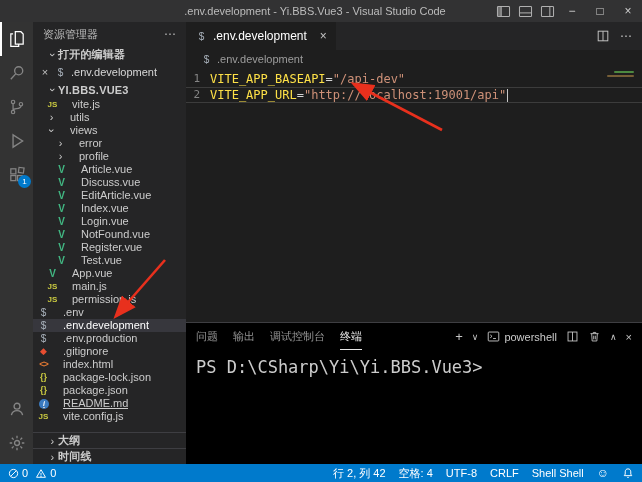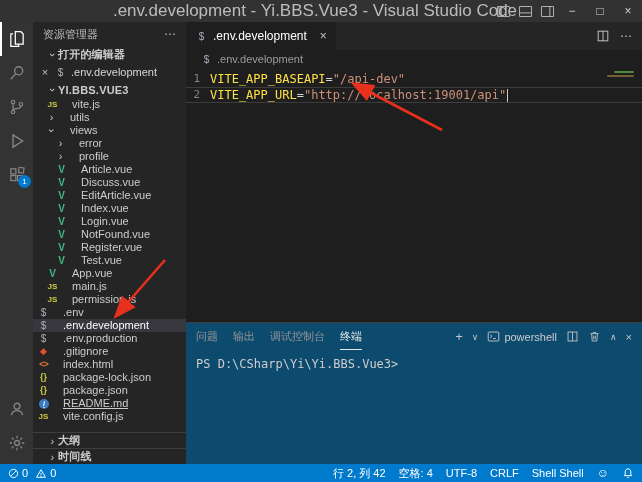--- a/index.html
+++ b/index.html
@@ -2,21 +2,21 @@
 <html><head>
 <meta charset="utf-8">
 <style>
   *{box-sizing:border-box;margin:0;padding:0}
   html,body{width:642px;height:482px;overflow:hidden;background:#1e1e1e;
     font-family:"Liberation Sans",sans-serif;font-size:12px;color:#cccccc}
   #root{position:relative;width:642px;height:482px;display:flex;flex-direction:column;background:#1e1e1e}
 
   
   .titlebar{flex:0 0 22px;background:#323233;display:flex;align-items:center;position:relative}
-  .titlebar .title{position:absolute;left:0;right:12px;text-align:center;font-size:17px;color:#bcbcbc;pointer-events:none}
+  .titlebar .title{position:absolute;left:0;right:12px;text-align:center;font-size:11px;color:#bcbcbc;pointer-events:none}
   .tb-controls{margin-left:auto;display:flex;align-items:center;z-index:2}
   .layout-icon{width:22px;height:22px;display:flex;align-items:center;justify-content:center;color:#b0b0b0}
   .win-btn{width:28px;height:22px;display:flex;align-items:center;justify-content:center;color:#cccccc;font-size:12px}
 
   
   .mid{flex:1;display:flex;min-height:0}
 
   
   .activitybar{flex:0 0 33px;background:#333333;display:flex;flex-direction:column;align-items:center}
   .ab-icon{width:33px;height:34px;display:flex;align-items:center;justify-content:center;color:#858585;position:relative}
@@ -64,28 +64,28 @@
   .tok-key{color:#fde047}
   .tok-op{color:#d4d4d4}
   .tok-str{color:#ce9178}
   .cursor{width:1px;height:13px;background:#c8c8c8;margin-left:1px}
   .minimap{position:absolute;top:3px;right:8px;display:flex;flex-direction:column;gap:2px;align-items:flex-end}
   .mm-dash{height:2px;border-radius:1px}
   .mm-1{width:20px;background:rgba(86,156,70,.85)}
   .mm-2{width:27px;background:rgba(140,110,60,.8)}
 
   
-  .panel{flex:0 0 142px;border-top:1px solid #3e3e42;display:flex;flex-direction:column;background:#0c4a6e}
+  .panel{flex:0 0 142px;border-top:1px solid #3e3e42;display:flex;flex-direction:column;background:#000000}
   .panel-header{flex:0 0 27px;display:flex;align-items:stretch;padding:0 10px}
   .panel-tabs{display:flex;gap:15px;font-size:11px;color:#969696}
   .panel-tab{display:flex;align-items:center;border-bottom:1px solid transparent}
   .panel-tab.active{color:#e7e7e7;border-bottom-color:#e7e7e7}
   .panel-actions{margin-left:auto;display:flex;align-items:center;gap:9px;color:#c5c5c5;font-size:11px}
   .shell-pick{display:flex;align-items:center;gap:4px;color:#cccccc}
-  .terminal{flex:1;padding:7px 0 0 10px;font-family:"DejaVu Sans Mono",monospace;font-size:12px;color:#cccccc}
+  .terminal{flex:1;padding:7px 0 0 10px;font-family:"DejaVu Sans Mono",monospace;font-size:17px;color:#cccccc}
 
   
   .statusbar{flex:0 0 18px;background:#007acc;display:flex;align-items:center;color:#ffffff;
     font-size:11px;padding:0 8px;gap:10px}
   .sb-group{display:flex;align-items:center;gap:3px}
   .sb-right{margin-left:auto;display:flex;align-items:center;gap:13px}
 
   
   .arrows{position:absolute;inset:0;z-index:50;pointer-events:none}
 

